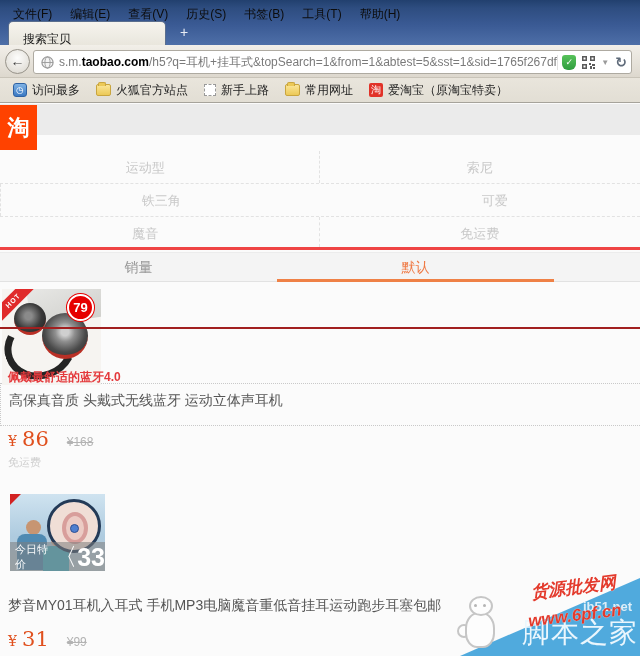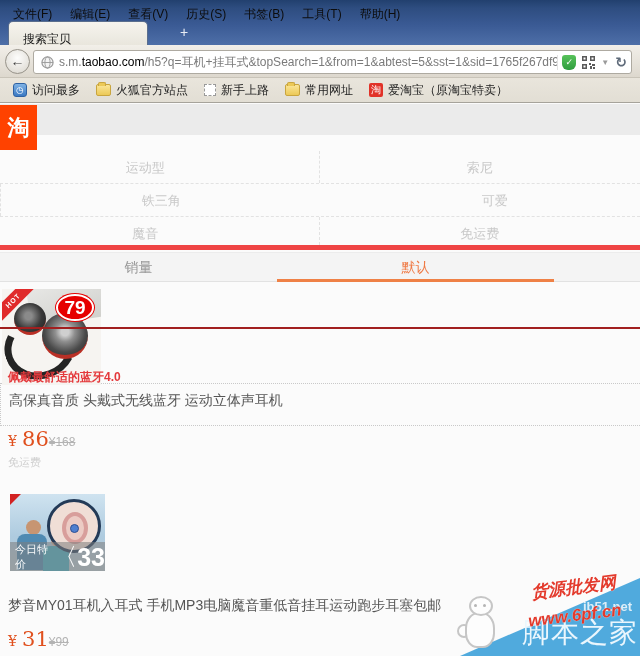--- a/index.html
+++ b/index.html
@@ -5,37 +5,37 @@
   * { margin:0; padding:0; box-sizing:border-box; }
   html,body { width:640px; height:656px; overflow:hidden; }
   body { font-family:"Liberation Sans","DejaVu Sans",sans-serif; }
   #screen { position:relative; width:640px; height:656px; background:#3b82f6; overflow:hidden; }
 
   
   .browser-top { position:absolute; top:0; left:0; width:640px; height:45px;
     background:linear-gradient(180deg,#22406e 0%,#2e4d80 18%,#3a5a94 55%,#4e6fa8 100%); }
   .menubar { position:absolute; top:3px; left:4px; height:20px; display:flex; }
   .menu-item { font-size:12px; color:#0c0c0c; padding:3px 9px; cursor:default; }
-  .tab { position:absolute; left:8px; top:21px; width:140px; height:24px;
+  .tab { position:absolute; left:8px; top:21px; width:158px; height:24px;
     background:linear-gradient(180deg,#f6f4ee,#e9e6dd); border-radius:5px 5px 0 0;
     border:1px solid #5a6e8e; border-bottom:none; font-size:12px; color:#1c1c1c;
     padding:9px 0 0 14px; white-space:nowrap; overflow:hidden; }
   .new-tab-btn { position:absolute; left:172px; top:24px; width:24px; height:18px;
     color:#e9edf4; font-size:14px; text-align:center; line-height:17px; border-radius:3px; }
 
   .navbar { position:absolute; top:45px; left:0; width:640px; height:33px;
     background:linear-gradient(180deg,#f2efe9,#ddd8ce); border-bottom:1px solid #c9c4b9; }
   .back-btn { position:absolute; left:5px; top:4px; width:25px; height:25px; border-radius:50%;
     background:radial-gradient(circle at 50% 35%,#fdfdfc,#d9d5cc); border:1px solid #97938a;
     color:#3f3f3f; font-size:14px; font-weight:bold; text-align:center; line-height:23px; }
   .url-field { position:absolute; left:33px; top:5px; width:599px; height:24px; background:#fff;
     border:1px solid #aeaaa1; border-radius:3px; display:flex; align-items:center; padding:0 4px; }
   .globe-icon { width:13px; height:13px; margin:0 5px 0 3px; flex:0 0 auto; }
   .url-text { font-size:12px; color:#7a7a7a; white-space:nowrap; overflow:hidden; flex:1 1 auto; }
-  .url-text .domain { color:#000; font-weight:normal; }
+  .url-text .domain { color:#000; font-weight:bold; }
   .url-icons { display:flex; align-items:center; gap:6px; flex:0 0 auto; padding-left:4px;
     border-left:1px solid #e2e2e2; }
   .shield-icon { width:14px; height:15px; background:linear-gradient(180deg,#57c25a,#2f9d3e);
     border-radius:3px 3px 6px 6px; color:#fff; font-size:9px; text-align:center; line-height:14px; }
   .qr-icon { width:13px; height:13px; }
   .dropdown-icon { font-size:8px; color:#9a9a9a; }
   .reload-icon { font-size:14px; color:#5f6b7a; font-weight:bold; line-height:13px; }
 
   .bookmarksbar { position:absolute; top:78px; left:0; width:640px; height:24px;
     background:linear-gradient(180deg,#e9e5dc,#e2ded4); display:flex; align-items:center;
@@ -55,21 +55,21 @@
 
   
   .page { position:absolute; top:102px; left:0; width:640px; height:554px;
     background:#fbfbfb; border-top:1px solid #a6a39b; }
   .site-header { position:absolute; top:1px; left:0; width:640px; height:31px; background:#ebebeb; }
   .site-logo { position:absolute; top:2px; left:0; width:37px; height:45px; background:#ff4200;
     color:#fff; font-size:22px; font-weight:bold; text-align:center; line-height:45px; z-index:3; }
 
   .filter-grid { position:absolute; top:48px; left:0; width:640px; }
   .filter-row { display:flex; height:33px; border-bottom:1px dashed #e2e2e2;gap:28px; }
-  .filter-row:last-child { border-bottom:5px solid #ef4444; }
+  .filter-row:last-child { border-bottom:3px solid #ef4444; }
   .filter-cell { width:47.5%; text-align:center; line-height:33px; font-size:13px; color:#c9c9c9; }
   .filter-cell.right { width:52.5%; border-left:1px dashed #e2e2e2; }
 
   .sort-bar { position:absolute; top:149px; left:0; width:640px; height:30px; background:#f4f4f4;
     border-top:1px solid #ececec; border-bottom:1px solid #e2e2e2; display:flex; }
   .sort-tab { width:277px; text-align:center; font-size:14px; line-height:28px; color:#999;
     position:relative; }
   .sort-tab.active { color:#ef7a45; }
   .sort-tab.active::after { content:""; position:absolute; left:0; bottom:-1px; width:100%;
     height:3px; background:#ef8146; }
@@ -86,31 +86,31 @@
     transform:rotate(-20deg); }
   .p1-cup-left { position:absolute; top:14px; left:12px; width:32px; height:32px; border-radius:50%;
     background:radial-gradient(circle at 45% 45%,#8a8a8a 15%,#3a3a3a 55%,#1e1e1e 100%);
     border-bottom:3px solid #b93026; }
   .p1-cup-right { position:absolute; top:24px; left:40px; width:46px; height:46px; border-radius:50%;
     background:radial-gradient(circle at 50% 45%,#cfcfcf 12%,#8f8f8f 30%,#4a4a4a 62%,#232323 100%);
     border-bottom:4px solid #b93026; }
   .hot-ribbon { position:absolute; top:5px; left:-15px; width:52px; height:13px; background:#e02b2b;
     transform:rotate(-45deg); color:#fff; font-size:7px; font-weight:bold; text-align:center;
     line-height:13px; z-index:5; letter-spacing:1px; }
-  .price-badge { position:absolute; top:5px; right:7px; width:38px; height:27px; border-radius:50%;
+  .price-badge { position:absolute; top:5px; right:7px; width:27px; height:27px; border-radius:50%;
     background:#e60000; border:2px solid #fff; box-shadow:0 0 0 1px #e60000; color:#fff;
-    font-size:19px; font-weight:bold; text-align:center; line-height:23px; z-index:5; }
+    font-size:13px; font-weight:bold; text-align:center; line-height:23px; z-index:5; }
 
   .p1-caption { position:absolute; top:266px; left:8px; font-size:12px; font-weight:bold;
     color:#e4393c; z-index:7; }
   .p1-box { position:absolute; top:280px; left:0; width:640px; height:43px;
     border-top:1px dotted #c9c9c9; border-bottom:1px dotted #c9c9c9; border-left:1px dotted #c9c9c9;
     padding:8px 8px 0 8px; }
   .product-title { font-size:14px; color:#555; white-space:nowrap; overflow:hidden; }
-  .price-row { position:absolute; left:8px; display:flex; align-items:baseline; gap:0; }
+  .price-row { position:absolute; left:8px; display:flex; align-items:baseline; gap:18px; }
   .p1-price-row { top:324px; }
   .p2-price-row { top:524px; }
   .price-main { font-family:"DejaVu Serif","Liberation Serif",serif; color:#e0501e; }
   .price-main .sym { font-size:14px; }
   .price-main .num { font-size:21px; }
   .price-orig { font-size:12px; color:#b3b3b3; text-decoration:line-through; }
   .p1-ship { position:absolute; top:352px; left:8px; font-size:11px; color:#cfcfcf; }
 
   
   .p2-img { position:absolute; top:391px; left:10px; width:95px; height:77px; overflow:hidden;

